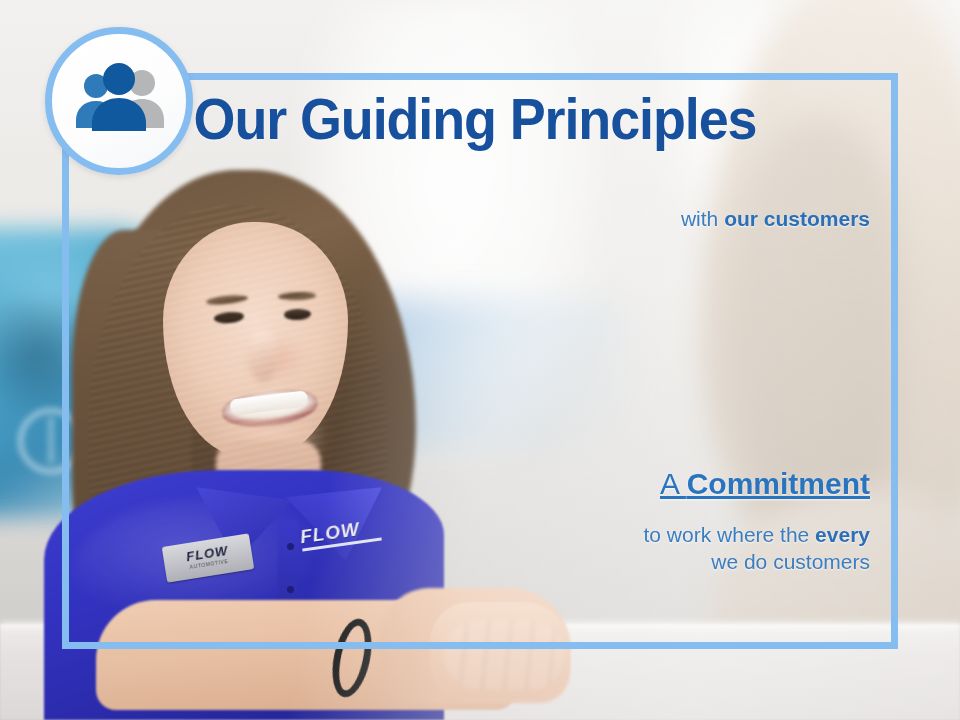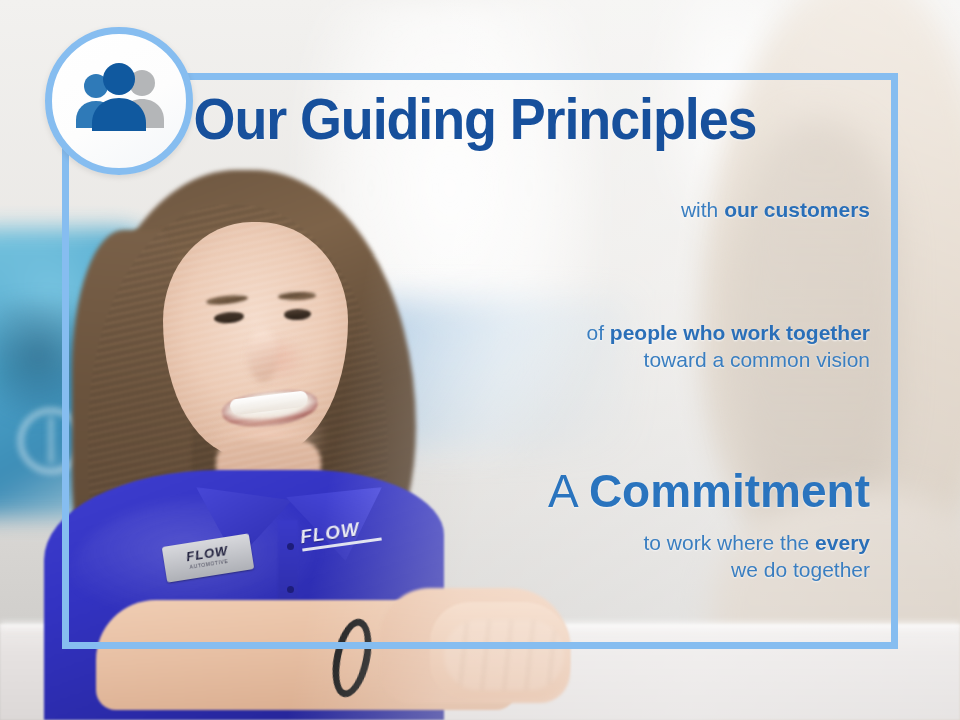--- a/index.html
+++ b/index.html
@@ -339,34 +339,34 @@
     text-shadow:0 1px 2px rgba(255,255,255,.7);
   }
   .p-head .art{font-weight:400;}
   .p-head .key{font-weight:700;}
   .p-sub{
     font-family:"Liberation Sans",sans-serif;
     color:#3a7ec0;
     font-weight:400;
     font-size:21px;
     line-height:1.28;
-    margin-top:14px;
+    margin-top:23px;
     text-shadow:0 1px 2px rgba(255,255,255,.75);
   }
   .p-sub b{font-weight:700;color:#2a6fb8;}
 
   
   #p1{left:0;right:28px;top:110px;}
   #p1 .p-head{font-size:44px;}
   
   #p2{left:0;right:28px;top:233px;}
   #p2 .p-head{font-size:46px;}
   
   #p3{left:0;right:28px;top:395px;}
-  #p3 .p-head{font-size:46px;}
+  #p3 .p-head{font-size:30px;text-decoration:underline;}
 </style>
 </head>
 <body>
 
 <div id="stage">
 
   <div class="photo">
     <div class="bg-wall"></div>
     <div class="bg-window"></div>
     <div class="bg-window2"></div>
@@ -442,28 +442,24 @@
 
     <div class="title">Our Guiding Principles</div>
 
     <div class="principle" id="p1">
       <div class="p-sub">
         <div><span>with </span><b>our customers</b><span></span></div>
       </div>
     </div>
 
     <div class="principle" id="p2">
-      <div class="p-sub">
-        <div><span>of </span><b>people who work together</b><span></span></div>
-        <div><span>toward a common vision</span><b></b><span></span></div>
-      </div>
     </div>
 
     <div class="principle" id="p3">
       <div class="p-head"><span class="art">A </span><span class="key">Commitment</span></div>
       <div class="p-sub">
         <div><span>to work where the </span><b>every</b><span></span></div>
-        <div><span>we do together</span><b></b><span></span></div>
+        <div><span>we do customers</span><b></b><span></span></div>
       </div>
     </div>
 
   </div>
 </div>
 
 </body></html>

